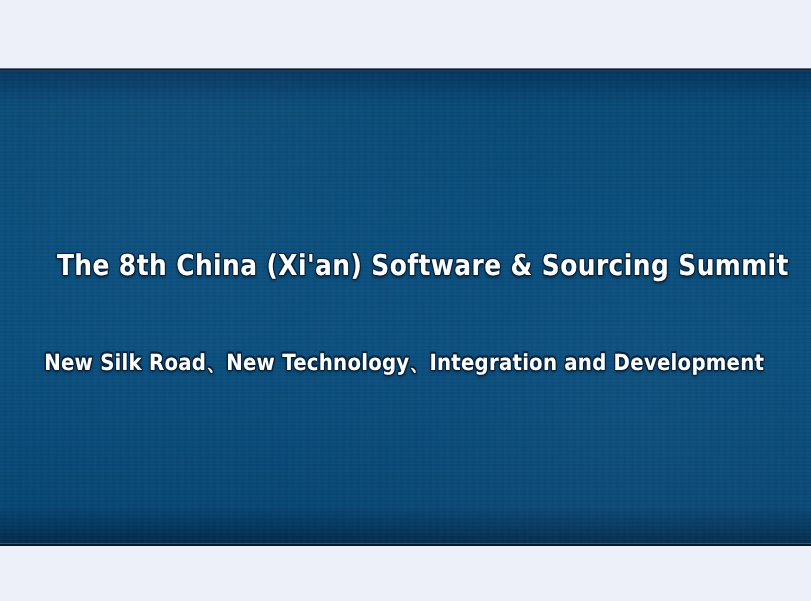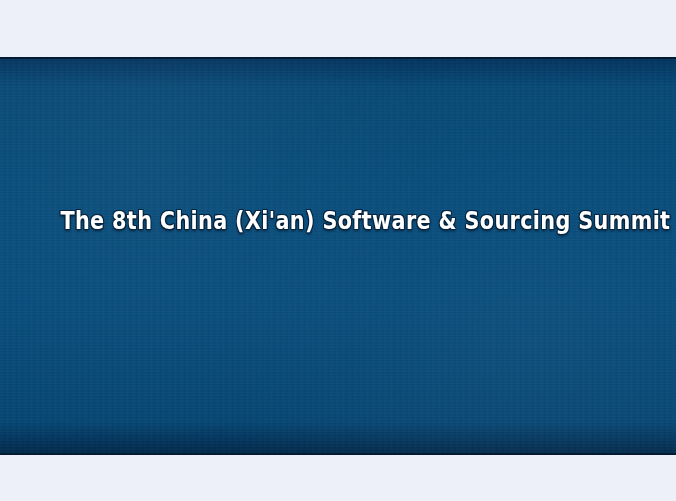--- a/index.html
+++ b/index.html
@@ -58,21 +58,21 @@
       repeating-linear-gradient(90deg, rgba(255,255,255,0.012) 0px, rgba(255,255,255,0.012) 2px, rgba(0,0,0,0.008) 4px, rgba(0,0,0,0.008) 6px);
     pointer-events: none;
   }
 
   .content {
     position: absolute;
     inset: 0;
     z-index: 3;
   }
 
-  .line { position: absolute; left: 13px; width: 624px; text-align: center; white-space: nowrap; }
+  .line { position: absolute; left: 0; width: 624px; text-align: center; white-space: nowrap; }
 
   
   .gold {
     font-family: "DejaVu Sans", "Liberation Sans", sans-serif;
     font-weight: bold;
     background: linear-gradient(180deg,
         #fdf0c0 0%,
         #fbd775 16%,
         #f5ad33 44%,
         #e8901b 62%,
@@ -145,20 +145,21 @@
   <div id="banner"></div>
 
   <div class="content">
 
     <div class="line gold" id="title-cn"><span style="display: inline-block; transform-origin: center center; transform: scaleX(0.7914);">第八届中国西安国际软件服务外包大会</span></div>
 
     <div class="line whiteout" id="subtitle-en"><span style="display: inline-block; transform-origin: center center; transform: scaleX(0.8655);">The 8th China (Xi'an) Software &amp; Sourcing Summit</span></div>
 
     <div class="line gold" id="slogan-cn"><span style="display: inline-block; transform-origin: center center; transform: scaleX(0.9351);">新丝路、新技术、大融合</span></div>
 
+    <div class="line whiteout" id="slogan-en"><span style="display: inline-block; transform-origin: center center; transform: scaleX(0.8907);">New Silk Road、New Technology、Integration and Development</span></div>
 
     <div class="line gold" id="venue-cn"><span style="display: inline-block; transform-origin: center center; transform: scaleX(0.9629);">（中国·西安，10月24日）</span></div>
 
   </div>
 
   <div class="pad-band pad-bottom"></div>
 
 </div>
 
 </body></html>

